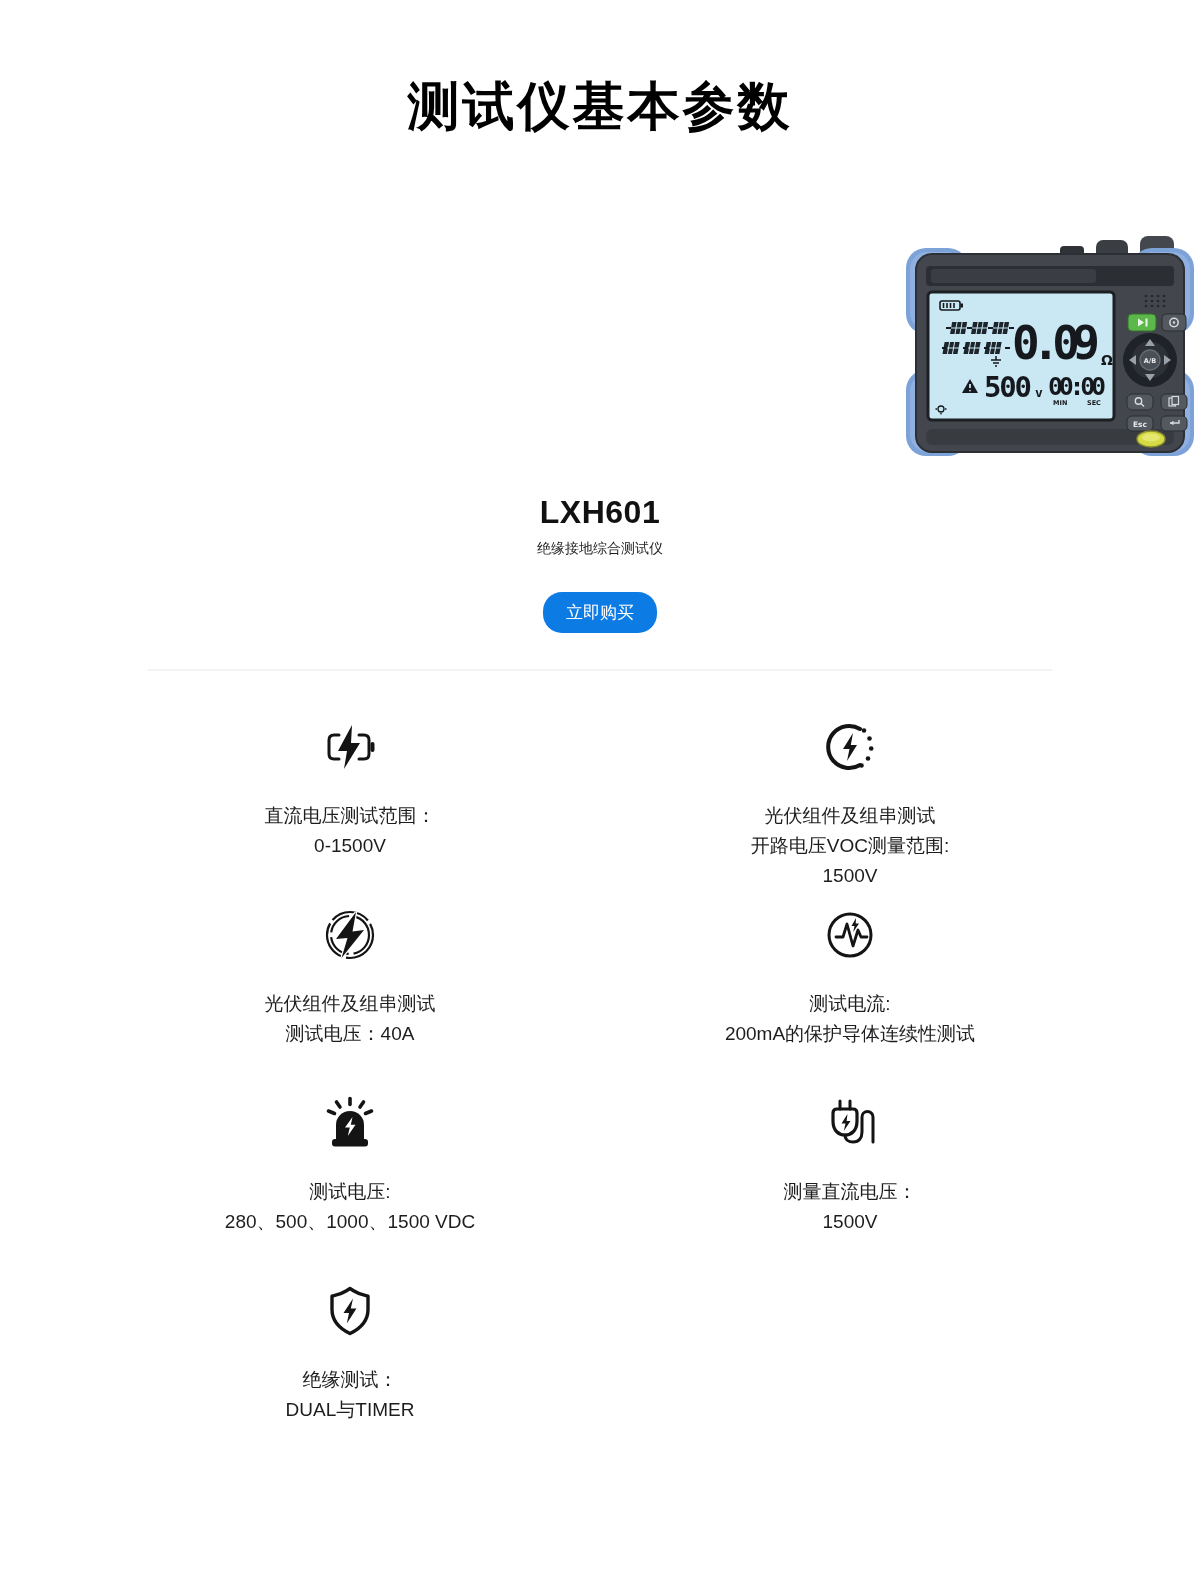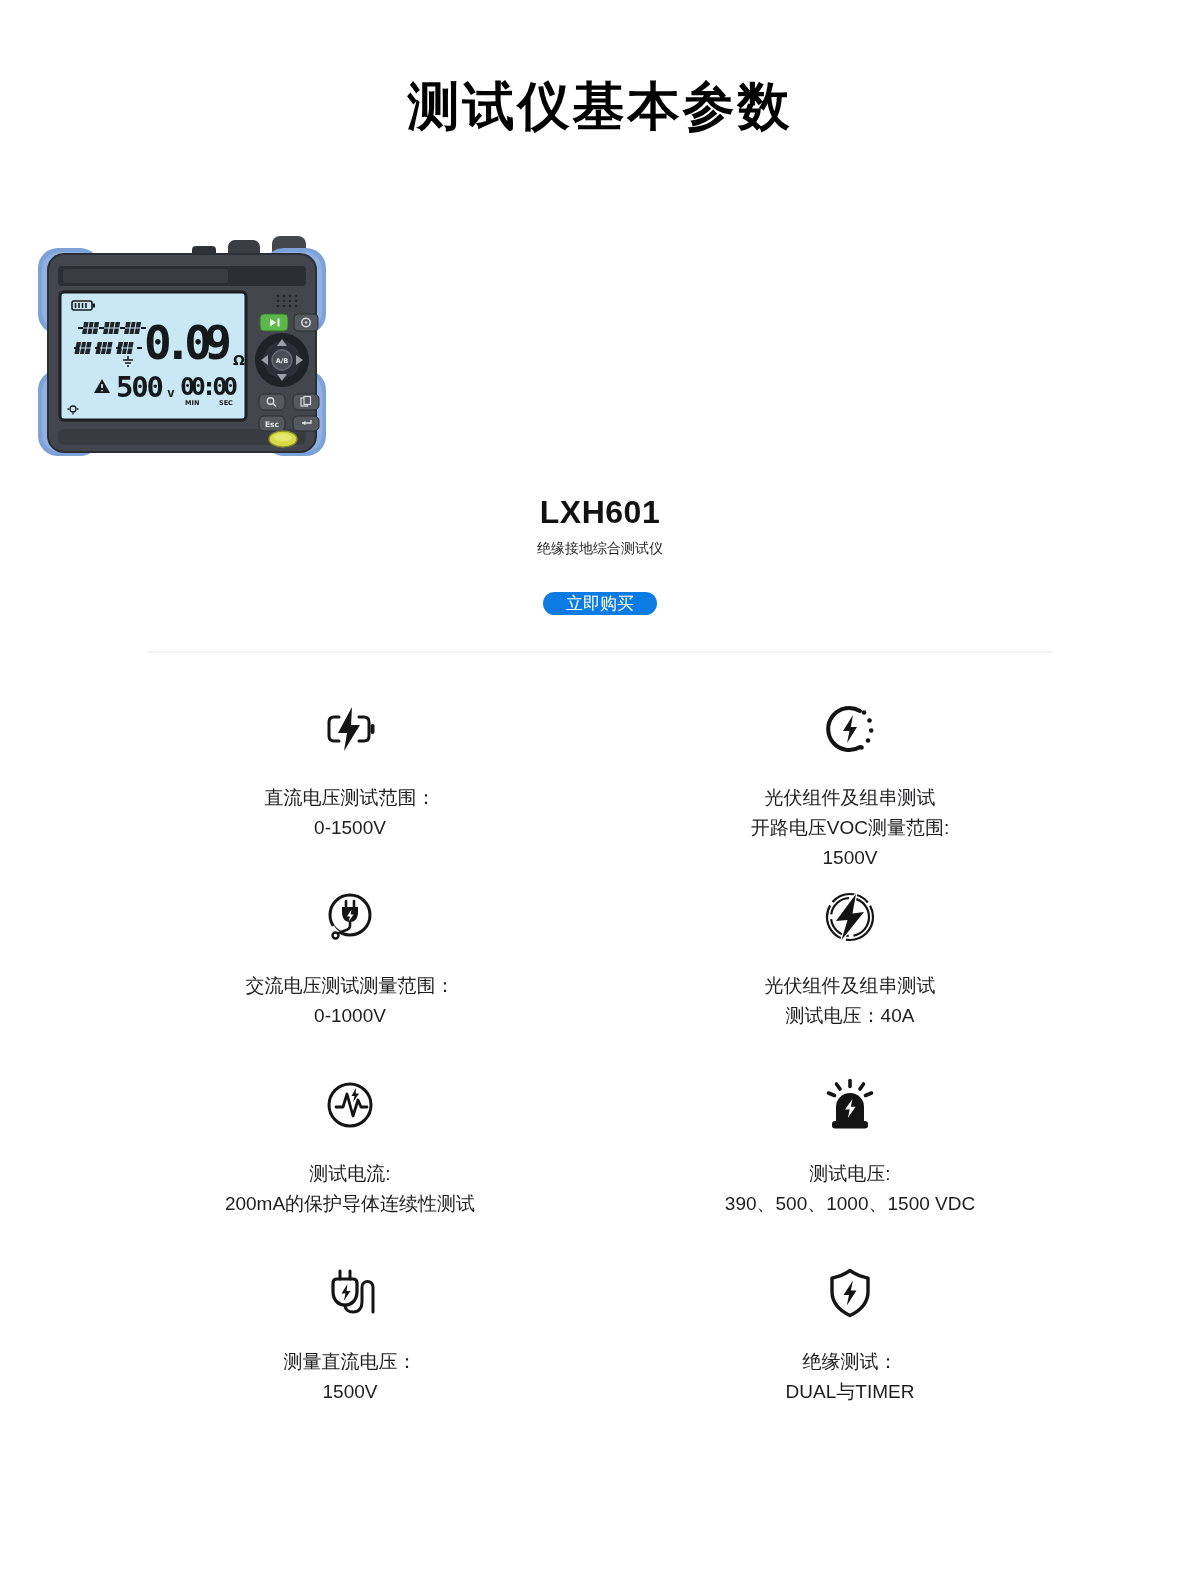--- a/index.html
+++ b/index.html
@@ -17,22 +17,21 @@
     font-weight: 900;
     letter-spacing: 3px;
     color: #000;
     line-height: 1.35;
     font-family: Liberation Serif, serif;
   }
   .hero { text-align: center; }
   .device-wrap {
     margin-top: 90px;
     display: flex;
-    justify-content: flex-start;
-    margin-left: 32px;
+    justify-content: flex-end;
   }
   .product-name {
     margin-top: 30px;
     font-size: 32px;
     font-weight: 700;
     letter-spacing: 0.5px;
     color: #111;
     text-align: center;
   }
   .product-sub {
@@ -43,21 +42,21 @@
   }
   .buy-btn {
     display: inline-block;
     margin-top: 34px;
     background: #0d7be4;
     color: #fff;
     font-size: 17px;
     font-weight: 500;
     border: none;
     border-radius: 19px;
-    padding: 0 23px;
+    padding: 9px 23px;
     cursor: pointer;
     font-family: inherit;
   }
   .learn-more {
     margin-top: 22px;
     font-size: 17px;
   }
   .learn-more a {
     color: #0d7be4;
     text-decoration: none;
@@ -320,36 +319,20 @@
           <circle cx="39.5" cy="46.5" r="2.3"></circle>
         </g>
         <polygon points="31,14 21,30 27.5,30 25,42 35,26 28.8,26" fill="#141414"></polygon>
       </svg>
     </div>
     <p>光伏组件及组串测试</p>
     <p>开路电压VOC测量范围:</p>
     <p>1500V</p>
   </div>
 
-  <div class="feature">
-    <div class="icon-box">
-      <svg width="56" height="56" viewBox="0 0 56 56">
-        <circle cx="28" cy="26" r="20" fill="none" stroke="#141414" stroke-width="3"></circle>
-        <path d="M9 38 Q12 44 17 46" stroke="#fff" stroke-width="7" fill="none"></path>
-        <line x1="24" y1="12" x2="24" y2="18" stroke="#141414" stroke-width="2.6" stroke-linecap="round"></line>
-        <line x1="32" y1="12" x2="32" y2="18" stroke="#141414" stroke-width="2.6" stroke-linecap="round"></line>
-        <path d="M20 18 h16 v5 c0 7 -3.5 10 -8 10 s-8 -3 -8 -10 z" fill="#141414"></path>
-        <polygon points="29.5,20.5 25,27.5 28,27.5 26.8,32.5 31.5,25.5 28.6,25.5" fill="#fff"></polygon>
-        <path d="M28 33 v4 c0 5 -7 4 -11 7" fill="none" stroke="#141414" stroke-width="2.6" stroke-linecap="round"></path>
-        <circle cx="13.5" cy="46.5" r="3" fill="#fff" stroke="#141414" stroke-width="2.4"></circle>
-      </svg>
-    </div>
-    <p>交流电压测试测量范围：</p>
-    <p>0-1000V</p>
-  </div>
 
   <div class="feature">
     <div class="icon-box">
       <svg width="56" height="56" viewBox="0 0 56 56">
         <circle cx="28" cy="28" r="23" fill="none" stroke="#141414" stroke-width="2.2" stroke-dasharray="40 4"></circle>
         <circle cx="28" cy="28" r="19" fill="none" stroke="#141414" stroke-width="2.2" stroke-dasharray="26 5"></circle>
         <polygon points="34,5 14,32 25.5,31 19.5,51 42,23 30.5,24.5" fill="#141414" stroke="#fff" stroke-width="2.5" paint-order="stroke"></polygon>
       </svg>
     </div>
     <p>光伏组件及组串测试</p>
@@ -377,21 +360,21 @@
           <line x1="41.5" y1="7" x2="38" y2="12"></line>
           <line x1="6.5" y1="16" x2="12.5" y2="18.5"></line>
           <line x1="49.5" y1="16" x2="43.5" y2="18.5"></line>
         </g>
         <path d="M14 44 V30 a14 14 0 0 1 28 0 V44 z" fill="#141414"></path>
         <rect x="10" y="44" width="36" height="7.5" rx="3" fill="#141414"></rect>
         <polygon points="30.5,22 23,32.5 27.8,32.5 25.8,41 33.5,29.8 28.8,29.8" fill="#fff"></polygon>
       </svg>
     </div>
     <p>测试电压:</p>
-    <p>390、500、1000、1500 VDC</p>
+    <p>280、500、1000、1500 VDC</p>
   </div>
 
   <div class="feature">
     <div class="icon-box">
       <svg width="56" height="56" viewBox="0 0 56 56">
         <line x1="18" y1="6" x2="18" y2="14" stroke="#141414" stroke-width="3" stroke-linecap="round"></line>
         <line x1="28" y1="6" x2="28" y2="14" stroke="#141414" stroke-width="3" stroke-linecap="round"></line>
         <path d="M15 14 h16 q4 0 4 4 v8 c0 10 -6 14 -12 14 s-12 -4 -12 -14 v-8 q0 -4 4 -4 z" fill="none" stroke="#141414" stroke-width="3.2"></path>
         <polygon points="25.5,19 19.5,28.5 23.5,28.5 21.8,36 28.5,26 24.6,26" fill="#141414"></polygon>
         <path d="M23 40 c0 5 4 7 8 7 c6 0 9 -4 9 -10 v-15 a5.5 5.5 0 0 1 11 0 v25" fill="none" stroke="#141414" stroke-width="3" stroke-linecap="round"></path>

